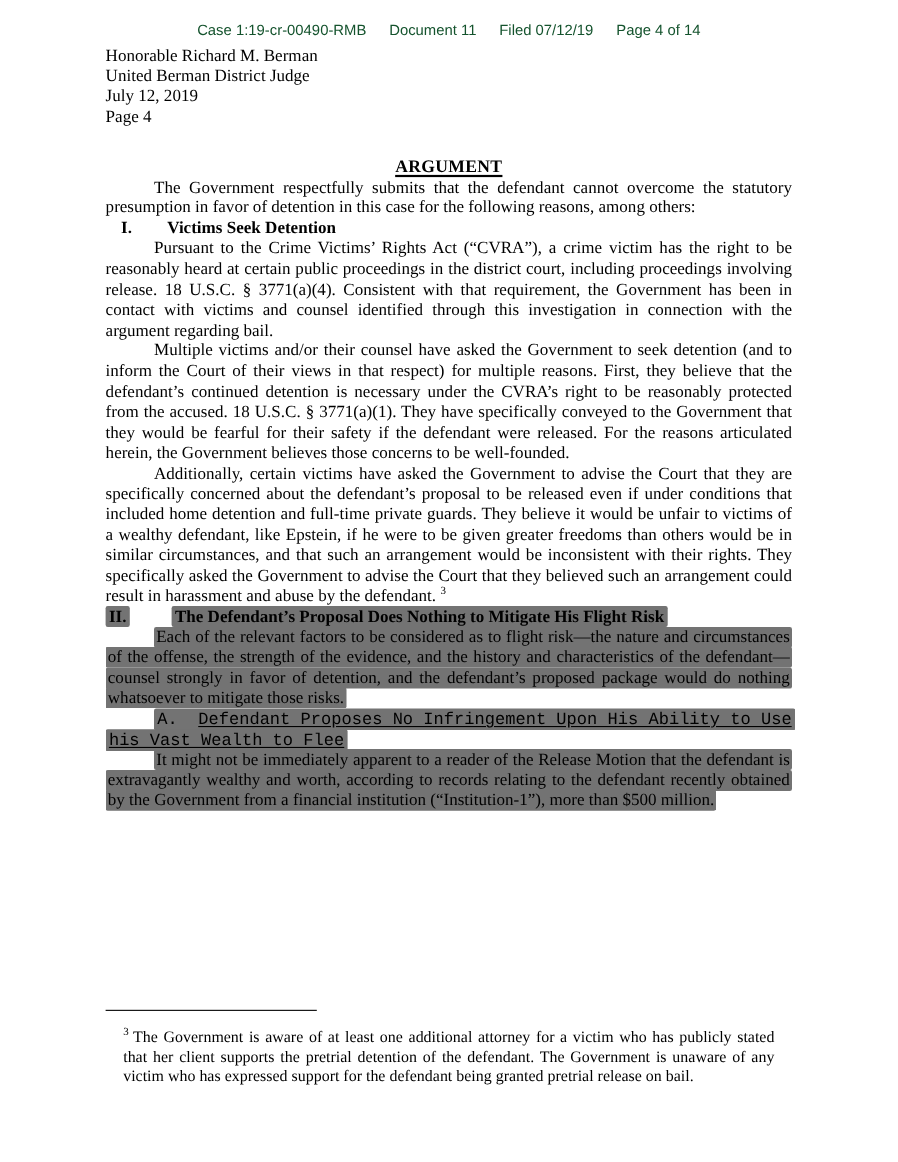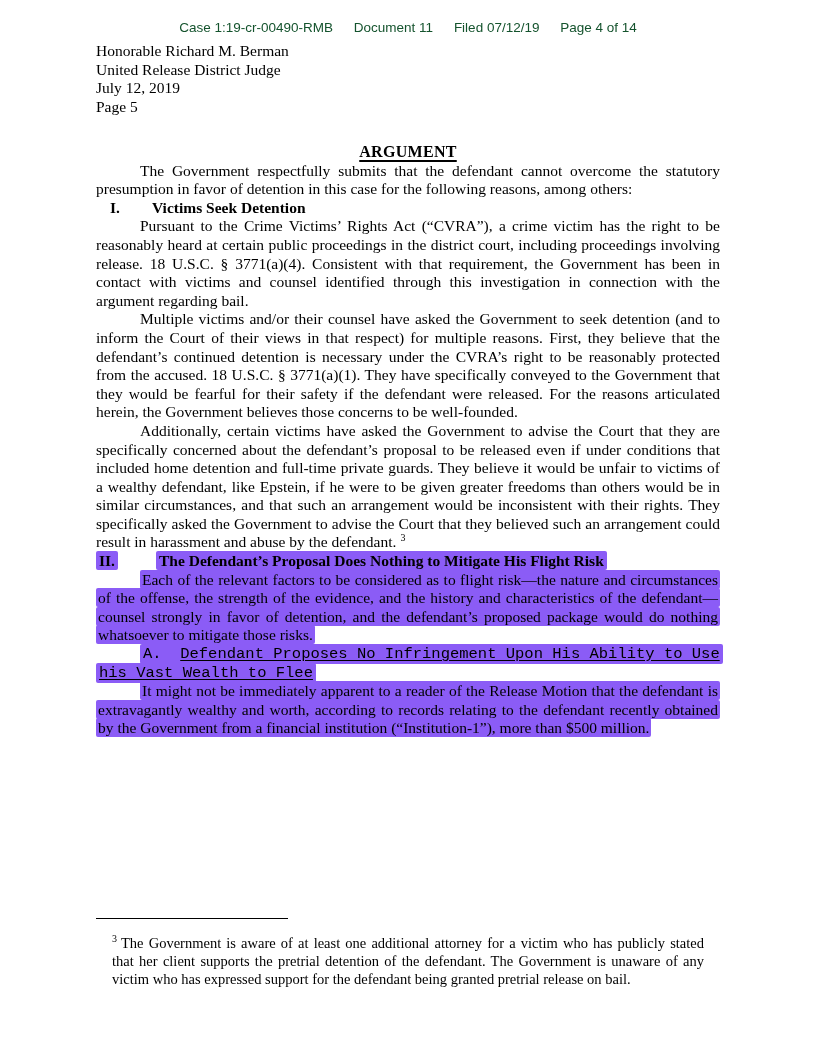--- a/index.html
+++ b/index.html
@@ -61,21 +61,21 @@
   .mt13 { margin-top: 13px; }
   .mt17 { margin-top: 17px; }
 
   .heading { display: flex; font-weight: bold; margin: 0; }
   .heading .num { flex: 0 0 auto; box-sizing: border-box; }
   .heading-one .num { width: 56px; padding-left: 14px; }
   .heading-two .num { width: 60px; padding-left: 0; }
   .heading .htitle { flex: 1 1 auto; }
 
   mark.hl, span.hl {
-    background: #8b5cf6;
+    background: #737373;
     color: inherit;
     padding: 1px 3px;
     border-radius: 2px;
     -webkit-box-decoration-break: clone;
     box-decoration-break: clone;
   }
   p.hl-par { margin: 0; text-align: justify; text-indent: 44px; font-family: Liberation Serif, serif; }
   p.hl-par .hl { padding: 1px 2px; }
 
   .heading-a {
@@ -126,23 +126,23 @@
     <span>Case 1:19-cr-00490-RMB</span>
     <span>Document 11</span>
     <span>Filed 07/12/19</span>
     <span>Page 4 of 14</span>
   </div>
 
   <div class="content">
 
     <div class="address">
       <div>Honorable Richard M. Berman</div>
-      <div>United Release District Judge</div>
+      <div>United Berman District Judge</div>
       <div>July 12, 2019</div>
-      <div>Page 5</div>
+      <div>Page 4</div>
     </div>
 
     <div class="doc-title">
       <span>ARGUMENT</span>
     </div>
 
     <p class="body-par mt16">The Government respectfully submits that the defendant cannot overcome the statutory presumption in favor of detention in this case for the following reasons, among others:</p>
 
     <div class="heading heading-one mt17">
       <span class="num">I.</span>

